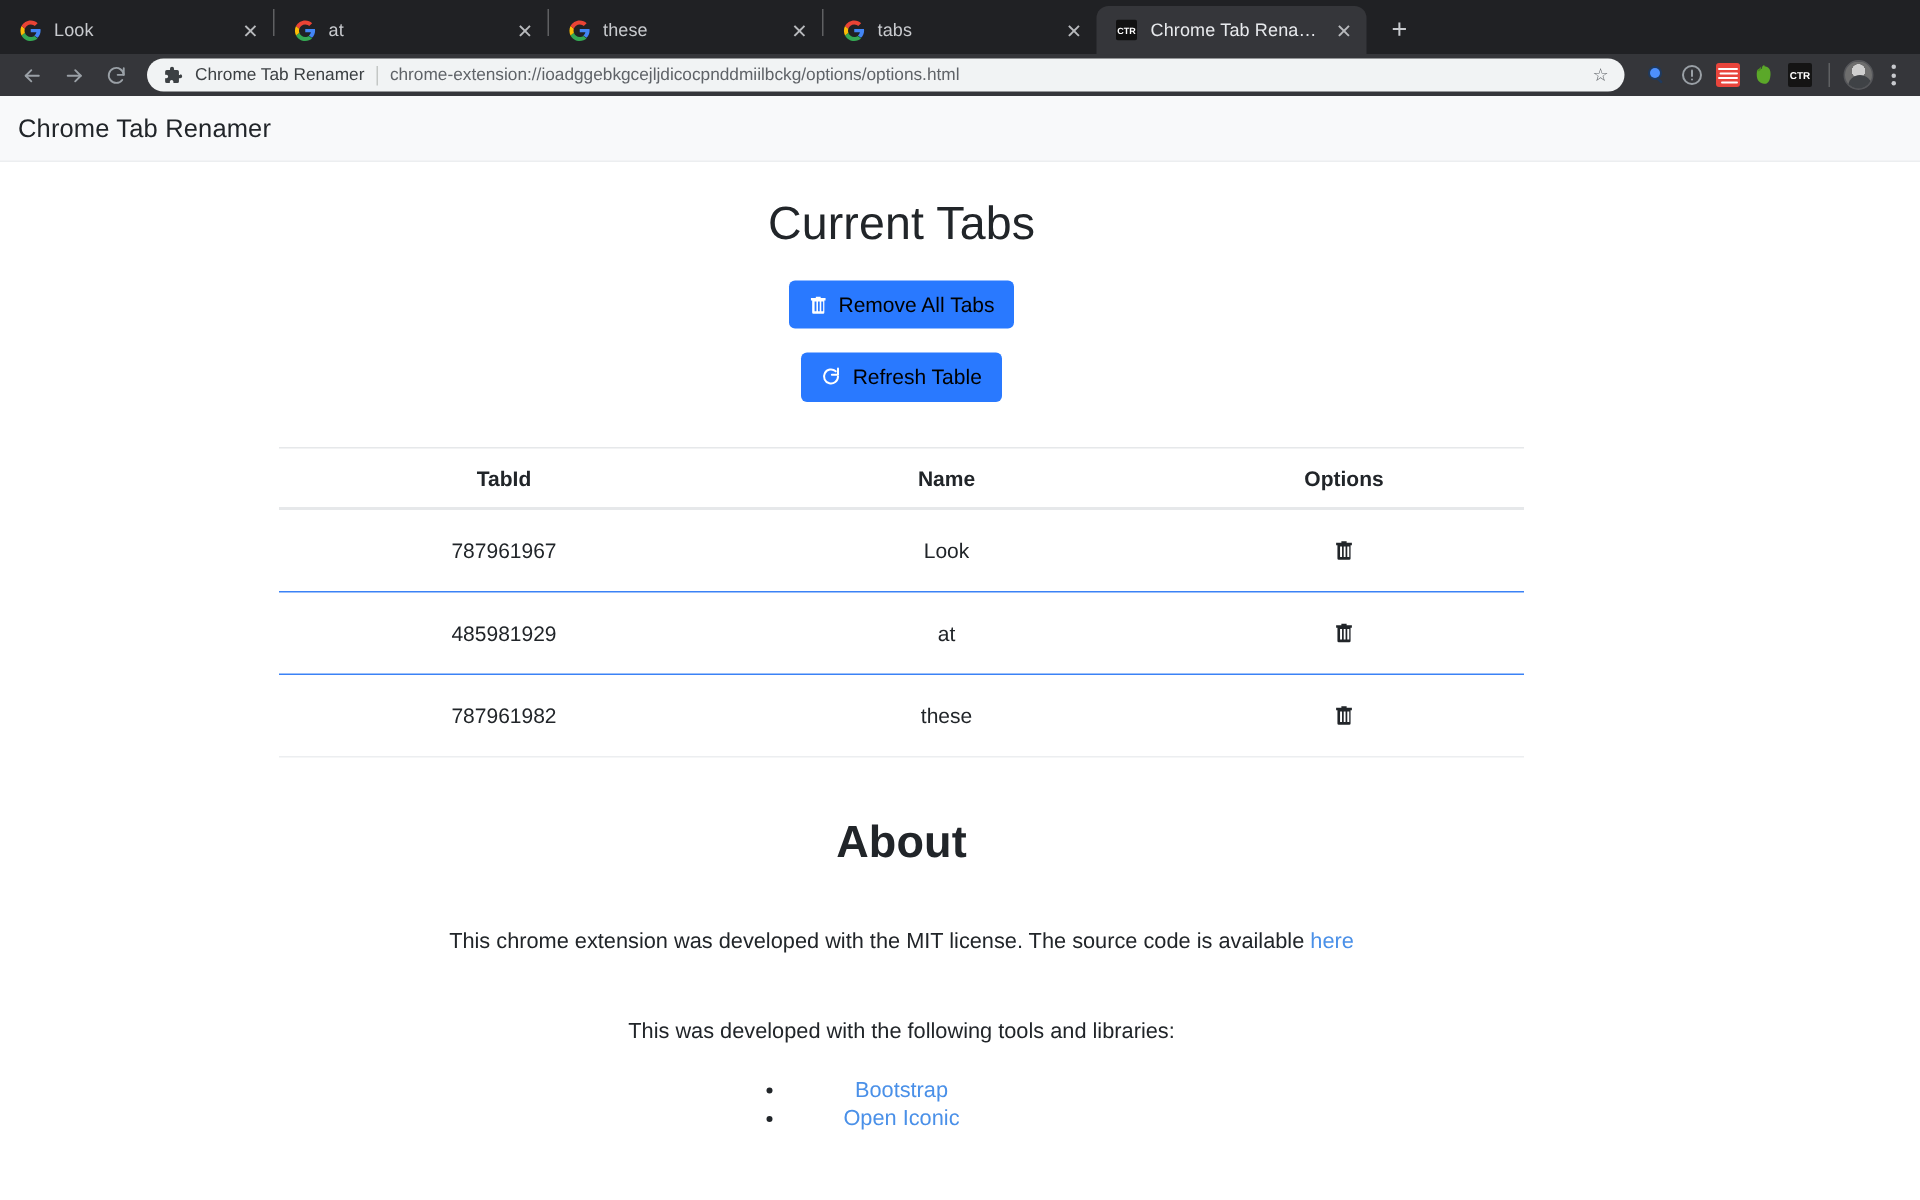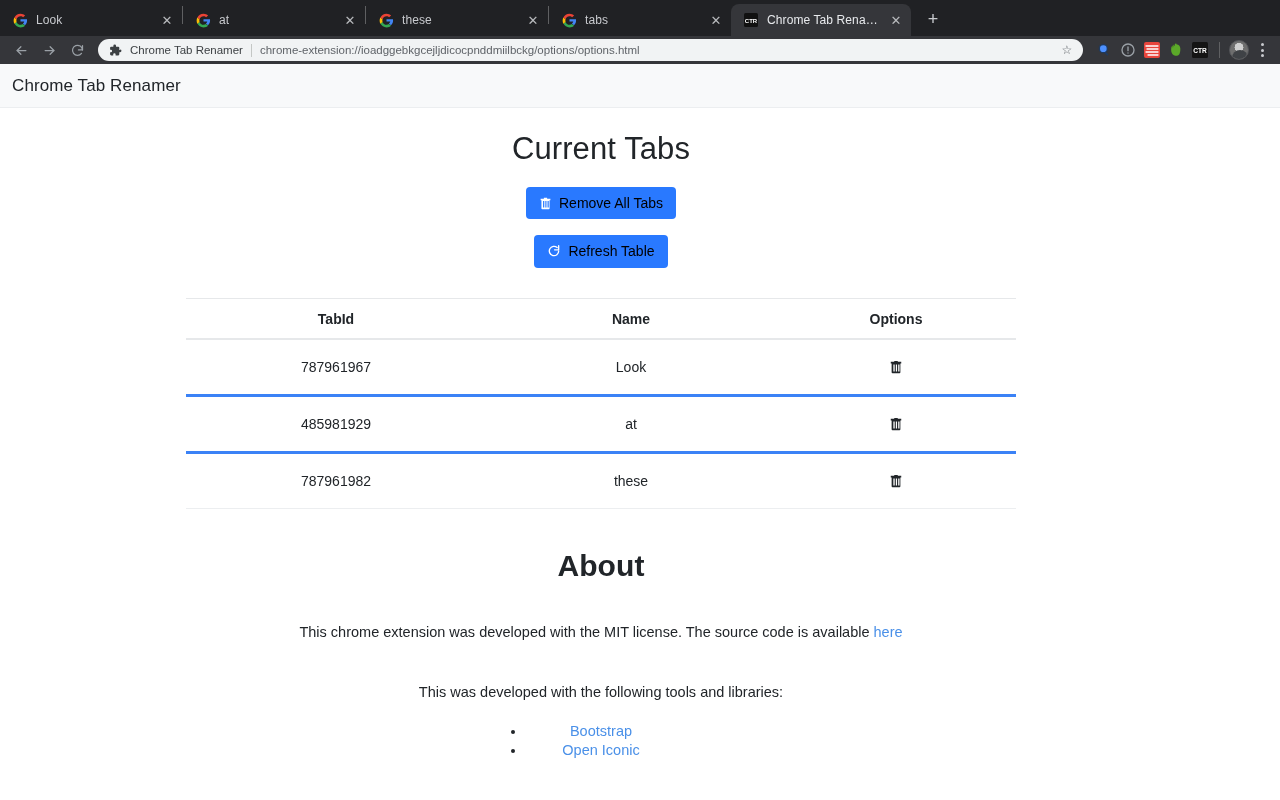--- a/index.html
+++ b/index.html
@@ -120,21 +120,21 @@
   table.tabs-table {
     width:830px; margin:30px auto 15px auto; border-collapse:collapse;
     table-layout:fixed;
   }
   table.tabs-table thead th {
     font-size:14px; font-weight:bold; color:#212529; padding:12px 10px 11px 10px;
     text-align:center; border-top:1px solid #e6e8ea; border-bottom:2px solid #e6e8ea;
   }
   table.tabs-table tbody td {
     font-size:14px; color:#212529; padding:17px 10px; text-align:center;
-    border-bottom:3px solid #3b82f6; font-weight:400;
+    border-bottom:1px solid #3b82f6; font-weight:400;
   }
   table.tabs-table tbody tr:last-child td { border-bottom:1px solid #eceef0; }
   th.col-tabid, td.col-tabid { width:300px; }
   th.col-name,  td.col-name  { width:290px; }
   th.col-opts,  td.col-opts  { width:240px; }
   .row-trash { display:inline-flex; align-items:center; justify-content:center;
     width:20px; height:20px; cursor:pointer; }
 
   h2.about-title {
     font-size:30px; font-weight:700; color:#212529; text-align:center;

